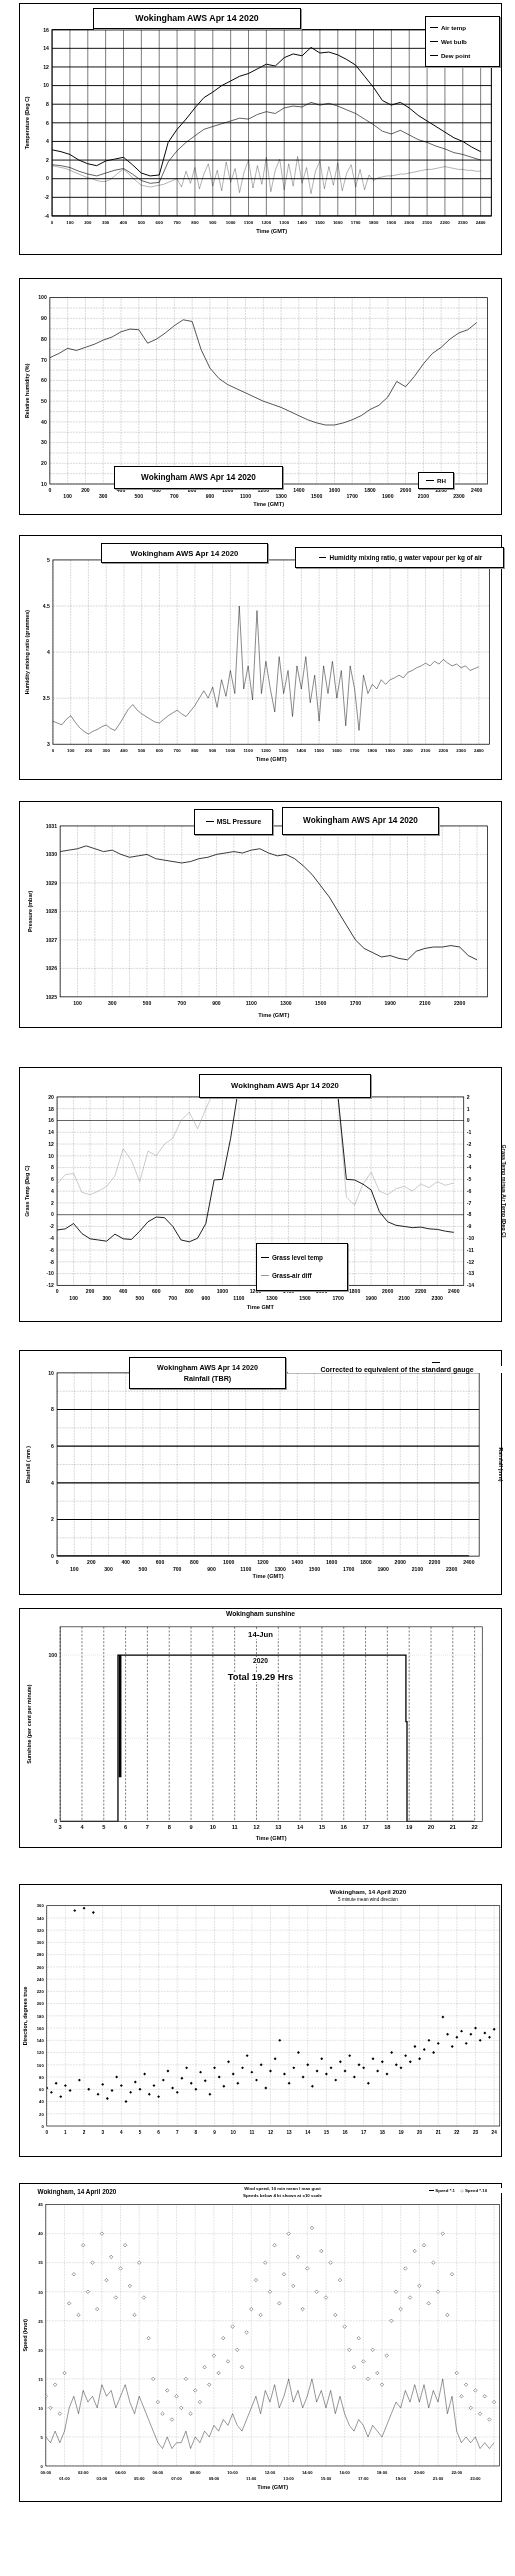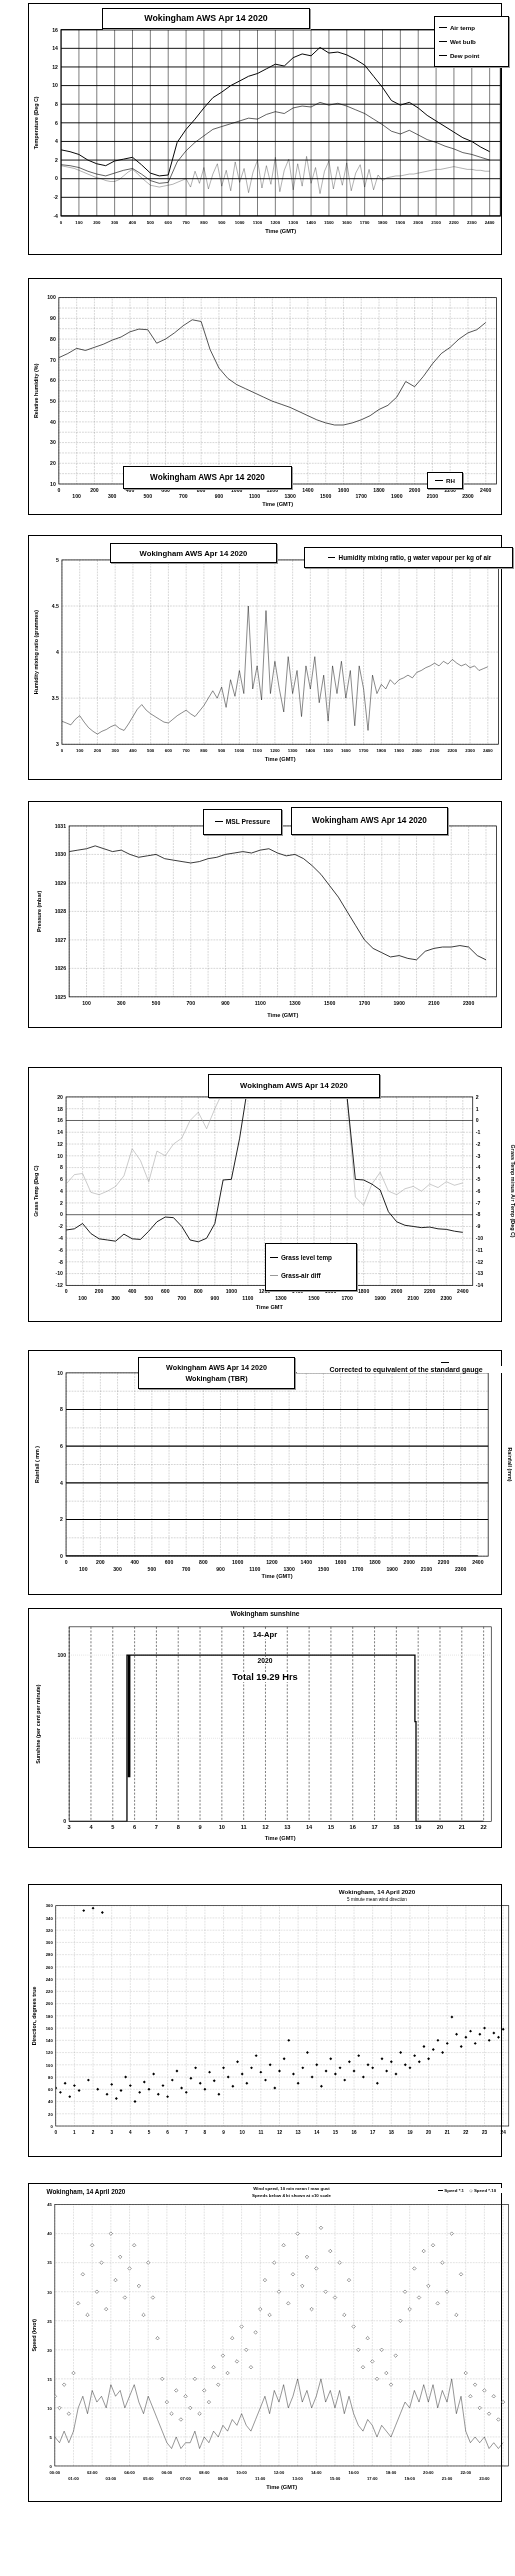--- a/index.html
+++ b/index.html
@@ -1,17 +1,17 @@
 <!DOCTYPE html>
 <html style="font-size:8.2px"><head>
 <meta charset="utf-8">
 <style>
   html,body{margin:0;padding:0;background:#fff;}
   body{width:515px;height:2576px;font-family:"Liberation Sans",sans-serif;position:relative;}
-  .panel{position:relative;margin-left:28px;margin-right:13px;background:#fff;border:0.5px solid #000;box-sizing:border-box;}
+  .panel{position:relative;margin-left:19px;margin-right:13px;background:#fff;border:0.5px solid #000;box-sizing:border-box;}
   .panel.thick{border-width:1px;}
   .panel svg{position:absolute;left:0;top:0;z-index:1;}
   .ov{position:absolute;z-index:2;}
   .box{background:#fff;border:0.5px solid #000;box-shadow:1px 1px 0 #999;font-weight:bold;display:flex;align-items:center;justify-content:center;text-align:center;}
   .col{flex-direction:column;justify-content:space-evenly;align-items:flex-start;}
   .plain{background:#fff;font-weight:bold;text-align:center;}
   .lrow{display:flex;align-items:center;gap:3.1px;padding-left:4.1px;}
   .mk{display:inline-block;width:7.7px;height:0;border-top:1px solid #000;}
   .mk.w3{border-top-width:1.5px;}
   .mk.w1{border-top-width:0.5px;}
@@ -580,21 +580,21 @@
       <text x="482" y="440" font-size="11" font-weight="bold" fill="#000" text-anchor="middle">Time (GMT)</text>
       <clipPath id="cp5">
         <rect x="72" y="42" width="820" height="356"></rect>
       </clipPath>
       <g clip-path="url(#cp5)">
         <polyline points="72.0,398.0 872.0,398.0" fill="none" stroke="#000" stroke-width="3"></polyline>
       </g>
     </svg>
   <div class="ov box col" style="left:109px;top:6.2px;width:155px;height:30px;font-size:7.2px;align-items:center;justify-content:center;gap:2.1px;">
     <span>Wokingham AWS Apr 14 2020</span>
-    <span>Wokingham (TBR)</span>
+    <span>Rainfall (TBR)</span>
   </div>
   <div class="ov" style="left:412px;top:11.3px;width:7.7px;height:1px;background:#000;"></div>
   <div class="ov plain" style="left:268px;top:15.5px;width:218px;font-size:7px;">Corrected to equivalent of the standard gauge</div>
 </div>
 
 <div class="panel" id="p6" style="margin-top:13px;height:240px;">
     <svg width="488" height="239" font-family="&quot;Liberation Sans&quot;, sans-serif" viewBox="0 0 948 463">
       <line x1="78" y1="34" x2="78" y2="412" stroke="#000" stroke-width="1" stroke-dasharray="4,3"></line>
       <line x1="120.37726098191214" y1="34" x2="120.37726098191214" y2="412" stroke="#000" stroke-width="1" stroke-dasharray="4,3"></line>
       <line x1="162.7545219638243" y1="34" x2="162.7545219638243" y2="412" stroke="#000" stroke-width="1" stroke-dasharray="4,3"></line>
@@ -643,21 +643,21 @@
       <text x="22" y="223" font-size="10.5" font-weight="bold" fill="#000" text-anchor="middle" transform="rotate(-90 22 223)">Sunshine (per cent per minute)</text>
       <text x="488" y="448" font-size="11" font-weight="bold" fill="#000" text-anchor="middle">Time (GMT)</text>
       <clipPath id="cp6">
         <rect x="78" y="34" width="820" height="378"></rect>
       </clipPath>
       <g clip-path="url(#cp6)">
         <polyline points="78.0,412.0 190.3,412.0 190.3,88.9 193.3,88.9 193.3,324.8 195.8,324.8 195.8,88.9 749.7,88.9 749.7,218.2 751.8,218.2 751.8,412.0 883.2,412.0" fill="none" stroke="#000" stroke-width="2.5"></polyline>
       </g>
     </svg>
   <div class="ov plain" style="left:50%;transform:translateX(-50%);top:1px;font-size:6.7px;padding:0 5.2px;">Wokingham sunshine</div>
-  <div class="ov plain" style="left:50%;transform:translateX(-50%);top:21.6px;font-size:7.7px;padding:0 5.2px;">14-Apr</div>
+  <div class="ov plain" style="left:50%;transform:translateX(-50%);top:21.6px;font-size:7.7px;padding:0 5.2px;">14-Jun</div>
   <div class="ov plain" style="left:50%;transform:translateX(-50%);top:48px;font-size:6.7px;padding:0 5.2px;">2020</div>
   <div class="ov plain" style="left:50%;transform:translateX(-50%);top:63px;font-size:9.3px;padding:0 5.2px;">Total 19.29 Hrs</div>
 </div>
 
 <div class="panel" id="p7" style="margin-top:36px;height:273px;">
     <svg width="488" height="272" font-family="&quot;Liberation Sans&quot;, sans-serif" viewBox="0 0 948 528">
       <line x1="52" y1="40" x2="52" y2="468" stroke="#777" stroke-width="0.8" stroke-dasharray="1,2"></line>
       <line x1="88.21399176954733" y1="40" x2="88.21399176954733" y2="468" stroke="#777" stroke-width="0.8" stroke-dasharray="1,2"></line>
       <line x1="124.42798353909465" y1="40" x2="124.42798353909465" y2="468" stroke="#777" stroke-width="0.8" stroke-dasharray="1,2"></line>
       <line x1="160.64197530864197" y1="40" x2="160.64197530864197" y2="468" stroke="#777" stroke-width="0.8" stroke-dasharray="1,2"></line>

